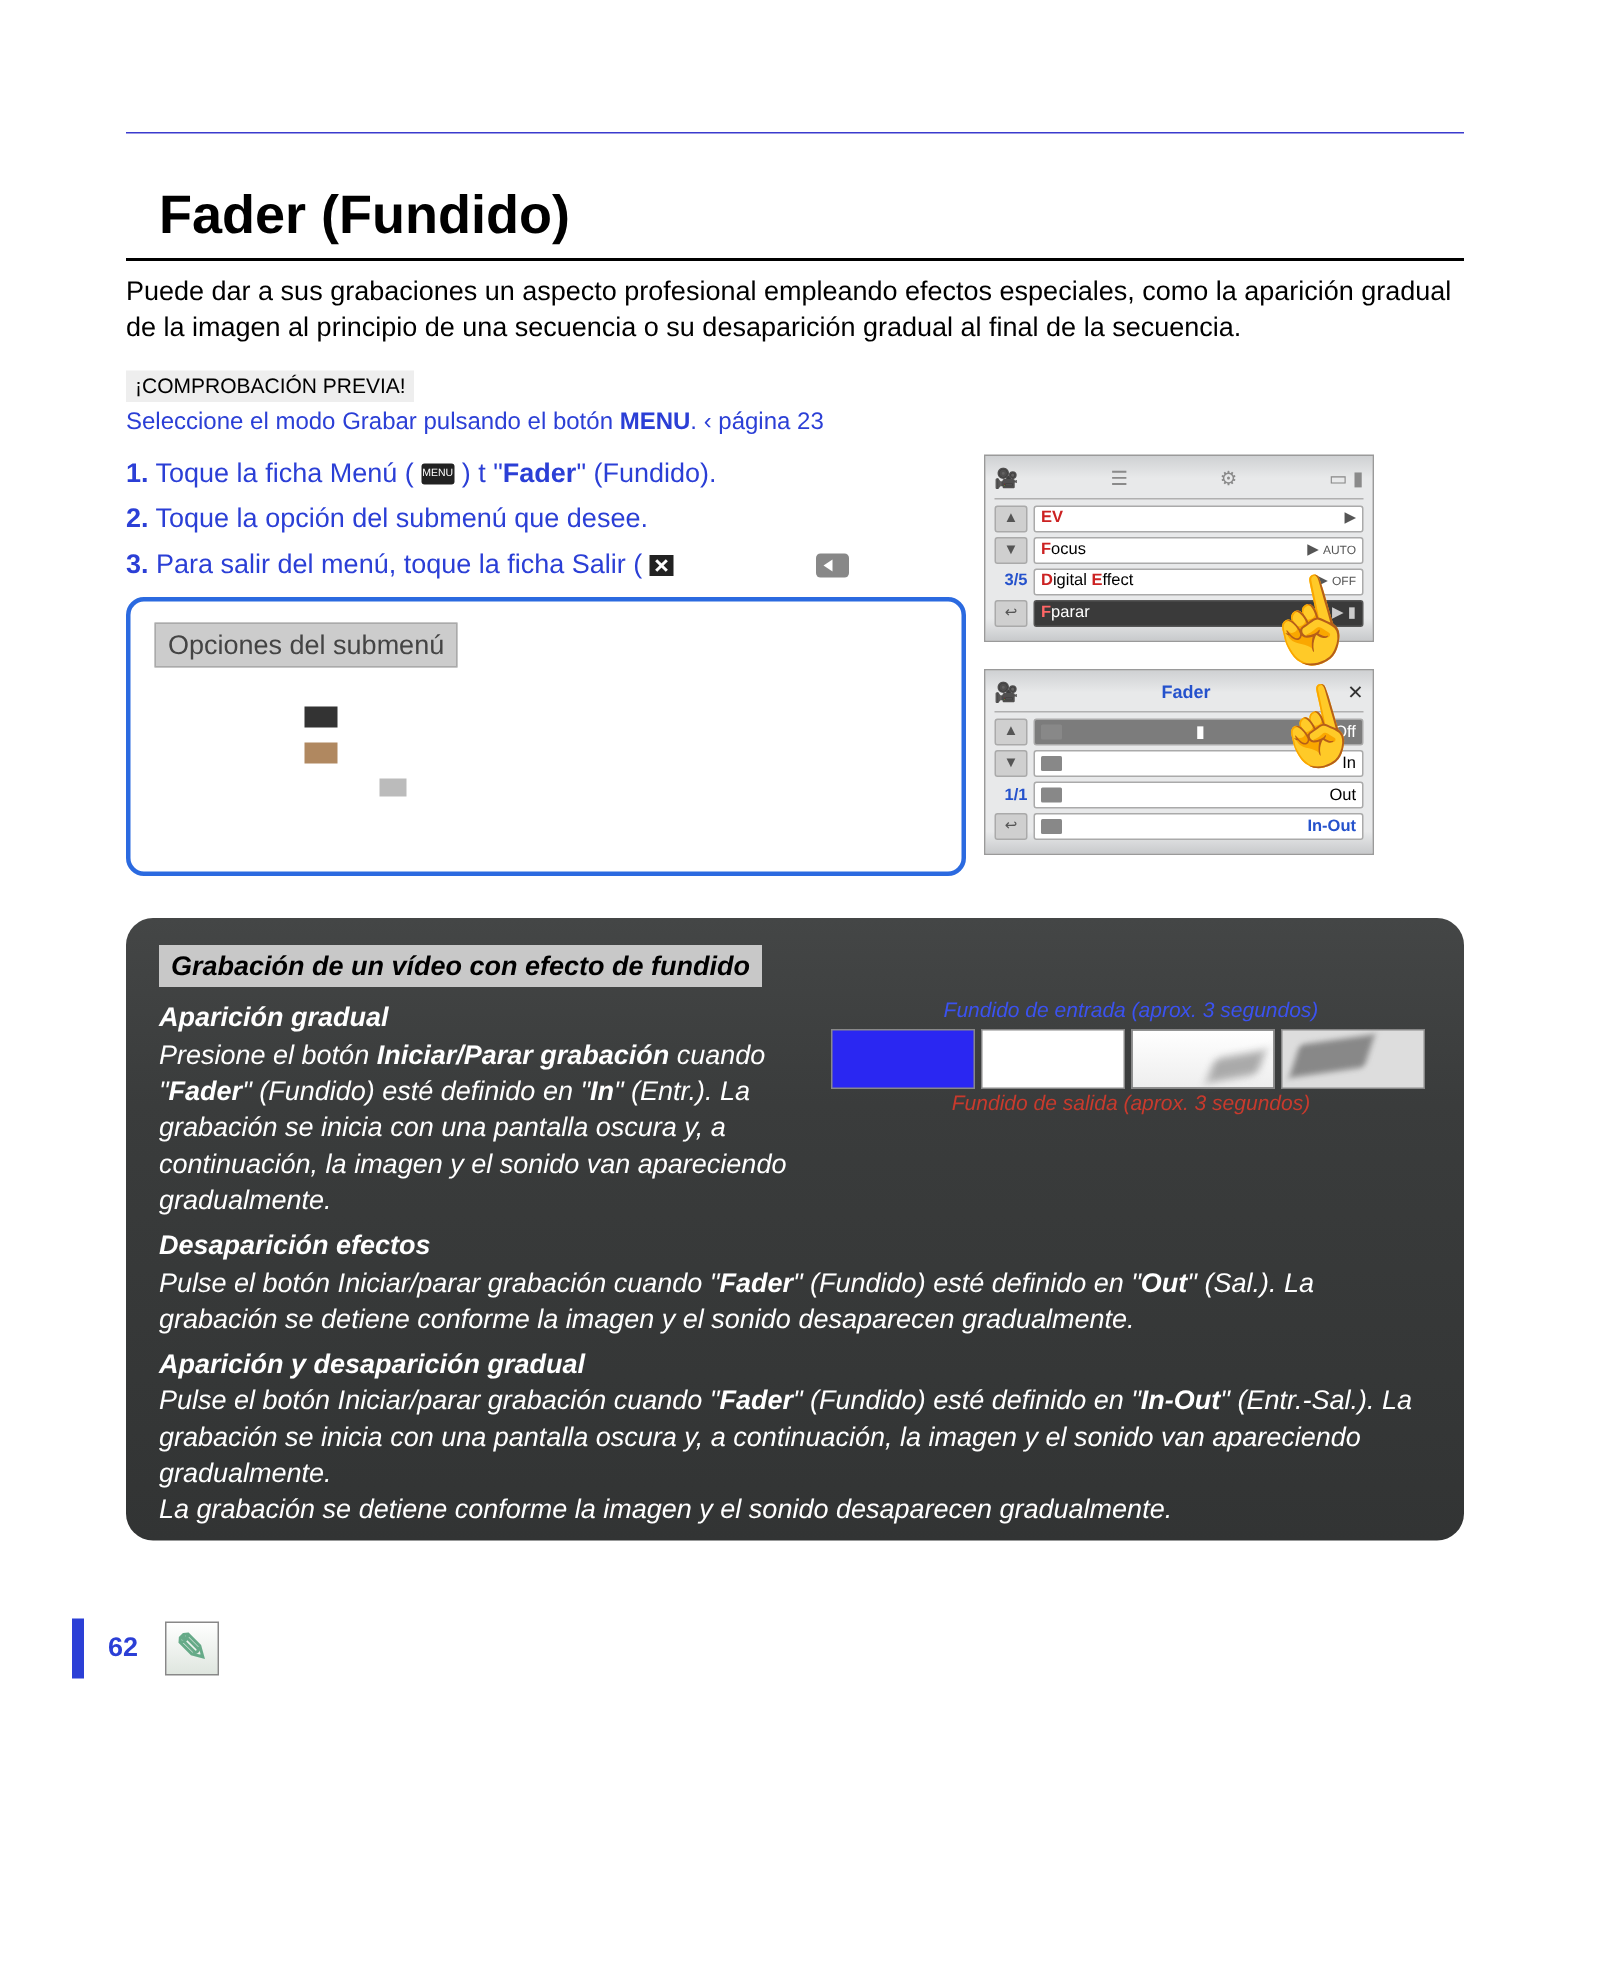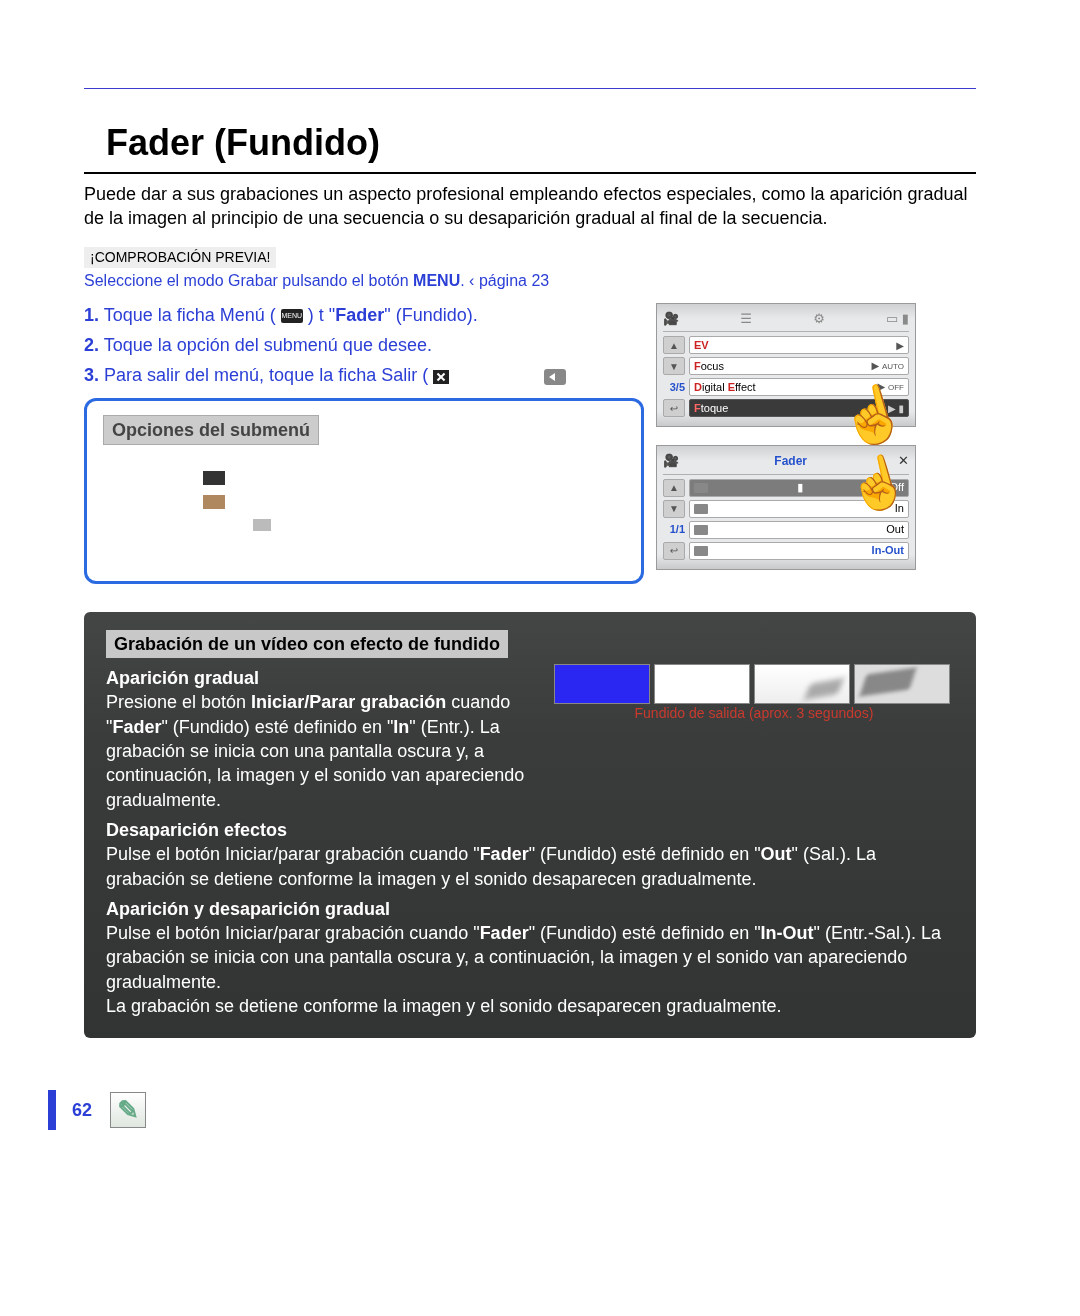--- a/index.html
+++ b/index.html
@@ -127,34 +127,35 @@
 
   .options-box {
     border: 3px solid #2b6ae0;
     border-radius: 12px;
     margin: 10px 0 0 0;
     padding: 14px 16px 40px 16px;
     width: 560px;
   }
   .options-title {
     background:#ccc;border:1px solid #aaa;display:inline-block;
-    padding:2px 8px;font-weight:bold;color:#444;margin-bottom:16px;
+    padding:2px 8px;font-weight:normal;color:#444;margin-bottom:16px;
   }
   .options-icons { padding-left:100px;}
   .oi{display:block;width:22px;height:14px;margin:10px 0;}
   .oi1{background:#333;}
   .oi2{background:#b08860;}
   .oi3{background:#bbb;margin-left:50px;width:18px;height:12px;}
 
   .effect-panel {
     background: linear-gradient(#444646, #3a3c3c 30%, #323434);
     color:#fff;
-    border-radius: 6px;
+    border-radius: 18px;
     margin: 24px 44px 0 44px;
-    padding: 18px 22px 20px 22px;
+    padding: 18px 22px 8px 22px;
+    font-style: italic;
   }
   .panel-title{
     background:#c8c8c8;color:#000;font-weight:bold;
     display:inline-block;padding:2px 8px;margin-bottom:6px;
   }
   .subhead{font-weight:bold;margin-top:2px;}
   .panel-row{display:flex;gap:4px;align-items:flex-start;}
   .panel-text{flex:1;}
   .fade-illus{width:400px;}
   .fade-cap{color:#3b52f0;text-align:center;font-size:14px;margin:2px 0 4px;line-height:1.1;}
@@ -257,21 +258,21 @@
       <div class="menu-row">
         <div class="pager">3/5</div>
         <div class="menu-item">
           <span class="lbl"><b class="first">D</b><span>igital </span><b class="first">E</b><span>ffect</span></span>
           <span class="rt">▶ <span style="font-size:8px">OFF</span></span>
         </div>
       </div>
       <div class="menu-row">
         <div class="arrow-btn">↩</div>
         <div class="menu-item dark">
-          <span class="lbl"><b class="first" style="color:#f66">F</b><span>toque</span></span>
+          <span class="lbl"><b class="first" style="color:#f66">F</b><span>parar</span></span>
           <span class="rt" style="color:#ccc">▶ ▮</span>
         </div>
       </div>
       <div class="hand">☝</div>
     </div>
 
     <div class="screen screen2">
       <div class="screen-top">
         <span class="top-icon">🎥</span>
         <span class="fader-lbl">Fader</span>
@@ -311,20 +312,21 @@
   <div class="panel-title">Grabación de un vídeo con efecto de fundido</div>
 
   <div class="panel-row">
     <div class="panel-text">
       <div class="subhead">Aparición gradual</div>
       <div>
         <span>Presione el botón </span><span class="bold">Iniciar/Parar grabación</span><span> cuando "</span><span class="bold">Fader</span><span>" (Fundido) esté definido en "</span><span class="bold">In</span><span>" (Entr.). La grabación se inicia con una pantalla oscura y, a continuación, la imagen y el sonido van apareciendo gradualmente.</span>
       </div>
     </div>
     <div class="fade-illus">
+      <div class="fade-cap">Fundido de entrada (aprox. 3 segundos)</div>
       <div class="fade-strip">
         <div class="fade-box fb-blue"></div>
         <div class="fade-box fb-white"></div>
         <div class="fade-box fb-grad1"></div>
         <div class="fade-box fb-grad2"></div>
       </div>
       <div class="fade-cap fade-cap2">Fundido de salida (aprox. 3 segundos)</div>
     </div>
   </div>
 

